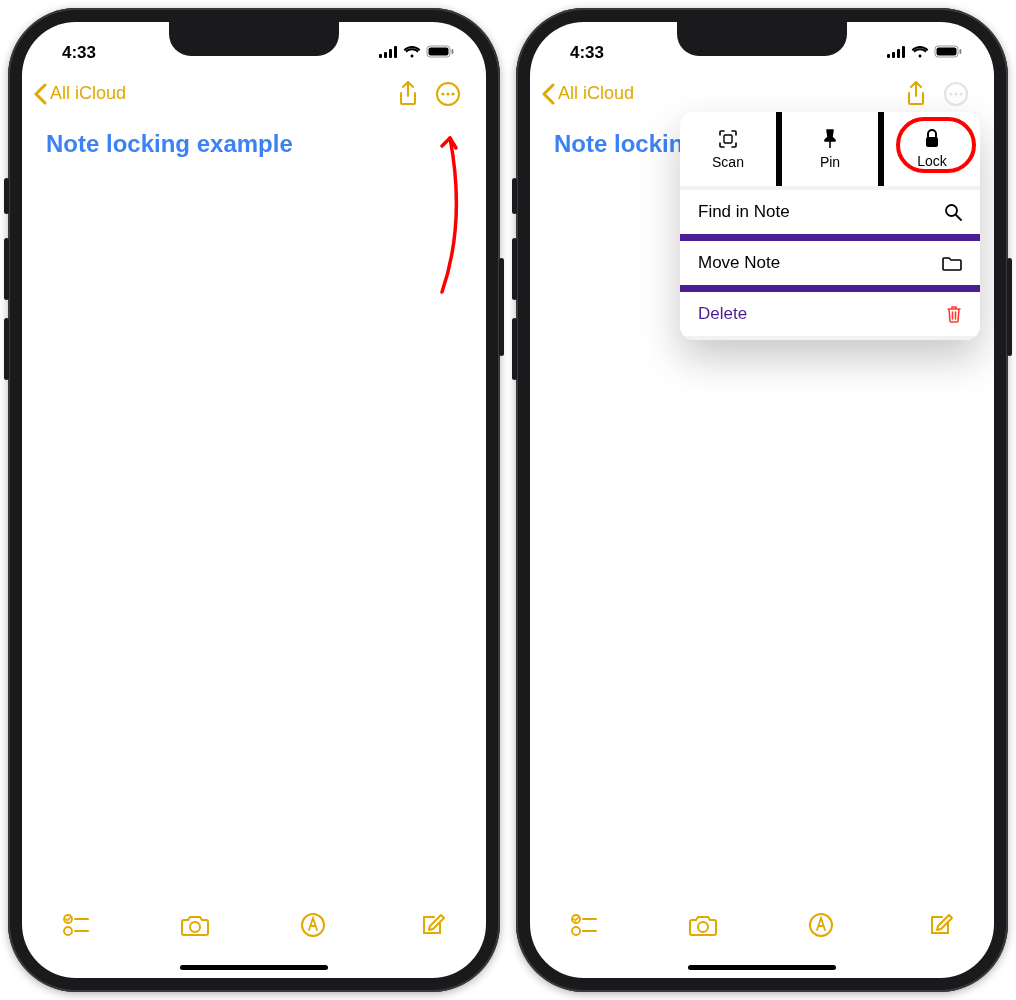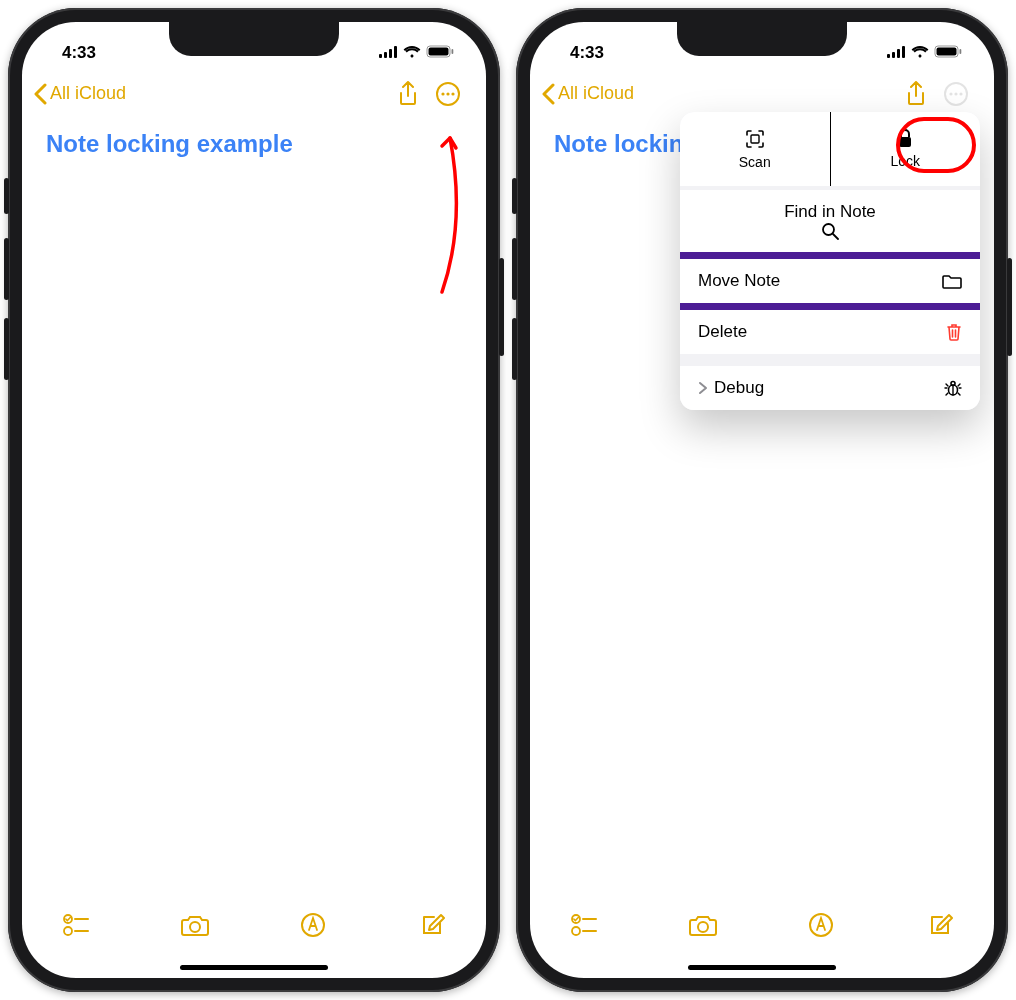--- a/index.html
+++ b/index.html
@@ -92,32 +92,32 @@
     font-size:17px;
     color:#000;
     z-index:40;
   }
   .popover-top {
     display:flex;
     height:74px;
     background:#fff;
     border-top-left-radius:14px; border-top-right-radius:14px;
   }
-  .pop-col { flex:1; display:flex; flex-direction:column; align-items:center; justify-content:center; gap:4px; font-size:14px; border-right:1px solid #000000;}
+  .pop-col { flex:1; display:flex; flex-direction:column; align-items:center; justify-content:center; gap:4px; font-size:14px; border-right:6px solid #000000;}
   .pop-col:last-child{border-right:none;align-items:center;}
   .menu-group{ padding:4px 0;}
   .menu-row {
     display:flex; justify-content:space-between; align-items:center;
     padding: 12px 18px;
     background:#fff;
     border-top:7px solid #4c1d95;
   }
-  .menu-group .menu-row:first-child{border-top:none;flex-direction:column;}
+  .menu-group .menu-row:first-child{border-top:none;}
   .menu-row.section-gap { margin-top:8px; border-top:none;}
-  .menu-row.delete-row { color:#000000; }
+  .menu-row.delete-row { color:#4c1d95; }
   .menu-row .chev-left { margin-right:6px;}
   .red-circle {
     position:absolute;
     border:4px solid #ff0000;
     border-radius:50%/50%;
     pointer-events:none;
     z-index:60;
   }
   .arrow-annot {
     position:absolute;
@@ -291,20 +291,26 @@
 
     <div class="action-popover">
       <div class="popover-top">
         <div class="pop-col">
           <svg width="22" height="22" viewBox="0 0 22 22">
               <path d="M3 7V4a1 1 0 011-1h3M19 7V4a1 1 0 00-1-1h-3M3 15v3a1 1 0 001 1h3M19 15v3a1 1 0 01-1 1h-3" stroke="#000" stroke-width="1.6" fill="none" stroke-linecap="round"></path>
               <rect x="7" y="7" width="8" height="8" rx="1" stroke="#000" stroke-width="1.4" fill="none"></rect>
             </svg>
           <span>Scan</span>
         </div>
+        <div class="pop-col">
+          <svg width="18" height="22" viewBox="0 0 18 22">
+              <path d="M6 2h6l-1 7 3 3v1H4v-1l3-3L6 2zM9 13v7" stroke="#000" stroke-width="1.6" fill="#000" stroke-linejoin="round"></path>
+            </svg>
+          <span>Pin</span>
+        </div>
         <div class="pop-col" style="position:relative;">
           <svg width="18" height="20" viewBox="0 0 18 20">
               <rect x="3" y="8" width="12" height="10" rx="2" fill="#000"></rect>
               <path d="M5 8V5a4 4 0 018 0v3" stroke="#000" stroke-width="2" fill="none"></path>
             </svg>
           <span>Lock</span>
         </div>
       </div>
 
       <div class="menu-group">
@@ -321,33 +327,20 @@
               <path d="M2 3h5l2 2h9a1 1 0 011 1v8a1 1 0 01-1 1H2a1 1 0 01-1-1V4a1 1 0 011-1z" stroke="#000" stroke-width="1.6" fill="none"></path>
             </svg>
         </div>
         <div class="menu-row delete-row">
           <span>Delete</span>
           <svg width="16" height="18" viewBox="0 0 16 18">
               <path d="M2 4h12M6 4V2h4v2M3 4l1 12a1 1 0 001 1h6a1 1 0 001-1l1-12M6.5 7v7M9.5 7v7" stroke="#ff3b30" stroke-width="1.6" fill="none" stroke-linecap="round"></path>
             </svg>
         </div>
       </div>
-      <div class="menu-row section-gap">
-        <span style="display:flex;align-items:center;">
-          <svg class="chev-left" width="10" height="14" viewBox="0 0 10 14">
-              <path d="M2 2l6 5-6 5" stroke="#8e8e93" stroke-width="2" fill="none" stroke-linecap="round" stroke-linejoin="round"></path>
-            </svg>
-          <span>Debug</span>
-        </span>
-        <svg width="18" height="18" viewBox="0 0 18 18">
-            <ellipse cx="9" cy="11" rx="4.5" ry="5" stroke="#000" stroke-width="1.6" fill="none"></ellipse>
-            <circle cx="9" cy="4.5" r="2" stroke="#000" stroke-width="1.6" fill="none"></circle>
-            <path d="M3 9h-2M17 9h-2M4 14l-2 2M14 14l2 2M4 7L2 5M14 7l2-2M9 6v10" stroke="#000" stroke-width="1.4" stroke-linecap="round"></path>
-          </svg>
-      </div>
     </div>
 
     <div class="red-circle" style="top:95px; right:18px; width:80px; height:56px; border-radius:28px;"></div>
 
     <div class="toolbar">
       <div class="tbtn">
         <svg width="26" height="22" viewBox="0 0 26 22">
             <circle cx="5" cy="5" r="4" stroke="#e1a800" stroke-width="1.8" fill="none"></circle>
             <path d="M2.8 5 l1.5 1.5 3-3" stroke="#e1a800" stroke-width="1.6" fill="none" stroke-linecap="round"></path>
             <circle cx="5" cy="17" r="4" stroke="#e1a800" stroke-width="1.8" fill="none"></circle>

